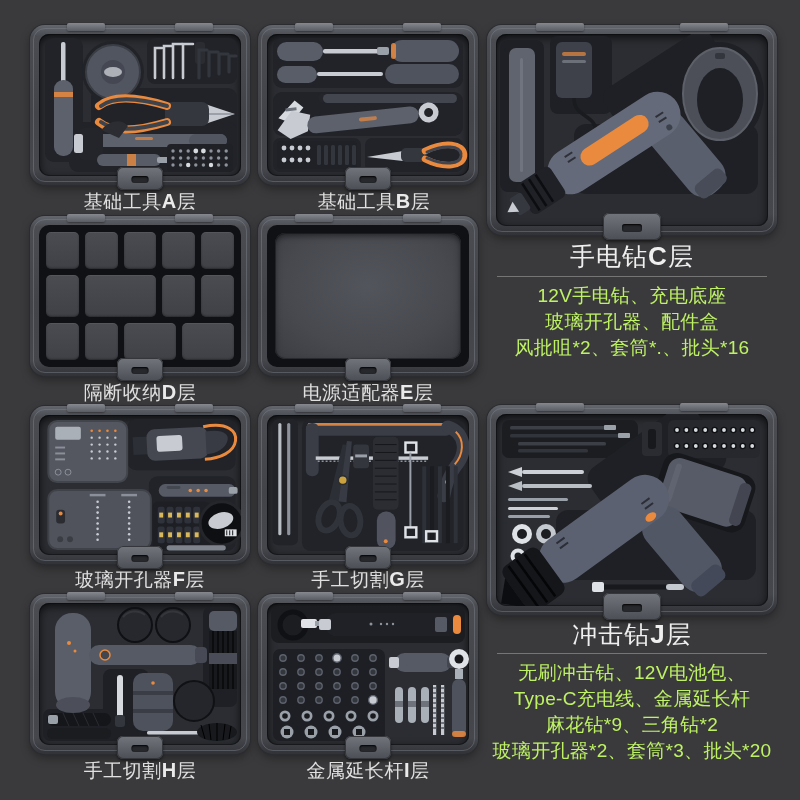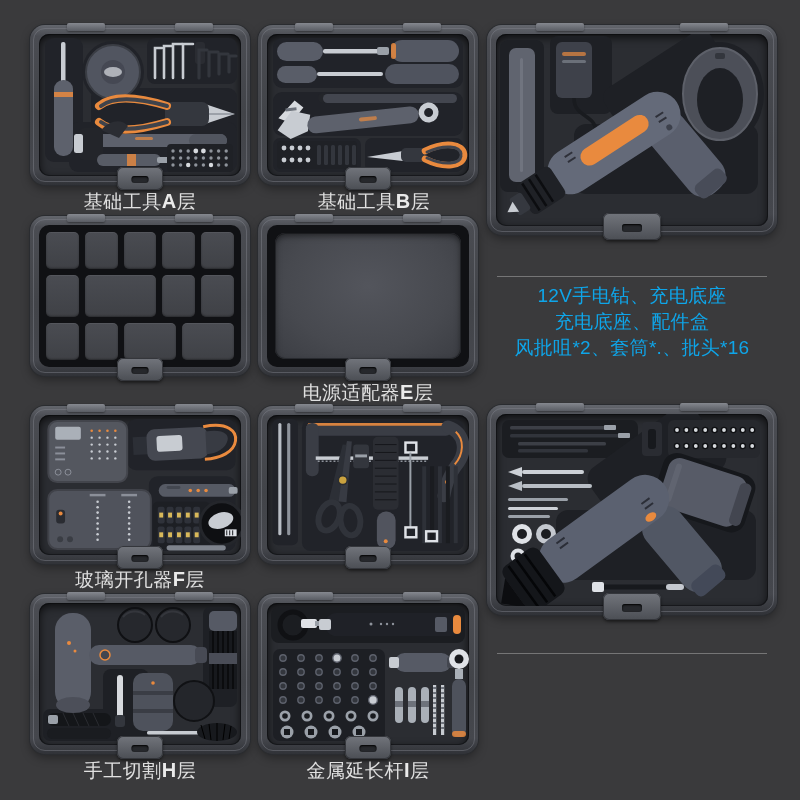--- a/index.html
+++ b/index.html
@@ -14,21 +14,21 @@
 .big .tab{width:48px}
 .latch{position:absolute;bottom:-5px;left:50%;transform:translateX(-50%);width:46px;height:23px;border-radius:6px;background:linear-gradient(180deg,#72757c,#4b4e54);box-shadow:inset 0 0 0 1px #34363b,0 2px 3px rgba(0,0,0,.45);z-index:3}
 .latch::after{content:"";position:absolute;top:9px;left:50%;transform:translateX(-50%);width:17px;height:7px;border-radius:3px;background:#26282c;box-shadow:inset 0 1px 2px #000}
 .big .latch{width:58px;height:27px}
 .big .latch::after{top:11px;width:20px;height:8px}
 .tray-label{position:absolute;width:220px;text-align:center;font-size:19px;letter-spacing:.5px;color:#e0e0e0}
 .tray-label b{font-weight:700;font-size:20px;color:#eaeaea}
 .sec-title{position:absolute;width:290px;text-align:center;font-size:25px;color:#efefef;letter-spacing:1px}
 .sec-title b{font-weight:700;font-size:26px}
 .divider{position:absolute;width:270px;height:0;border-top:1px solid #8f8f8f;opacity:.7}
-.sec-lines{position:absolute;width:300px;text-align:center;font-size:19px;line-height:26px;color:#0ea5e9;letter-spacing:.3px}
+.sec-lines{position:absolute;width:300px;text-align:center;font-size:19px;line-height:26px;color:#bef264;letter-spacing:.3px}
 .sec-lines p{margin:0}
 .grid-d{display:grid;grid-template-columns:repeat(10,1fr);grid-template-rows:1fr 1.12fr 1fr;gap:6px;padding:7px;background:#101114;box-sizing:border-box;position:absolute;inset:9px;border-radius:10px;overflow:hidden}
 .grid-d .cell{background:linear-gradient(180deg,#4a4c52,#3f4146);border-radius:5px;box-shadow:inset 0 1px 0 rgba(255,255,255,.07),inset 0 -1px 2px rgba(0,0,0,.35)}
 .c2{grid-column:span 2}.c3{grid-column:span 3}.c4{grid-column:span 4}
 .e-pan{position:absolute;inset:9px;border-radius:10px;background:#101114;overflow:hidden}
 .e-big{position:absolute;inset:8px;border-radius:10px;background:radial-gradient(ellipse at 50% 42%,#53555c 0%,#47494f 62%,#3b3d43 100%);box-shadow:inset 0 3px 6px rgba(0,0,0,.5),inset 0 0 0 1px #2c2e33}
 </style>
 </head>
 <body>
 
@@ -738,27 +738,37 @@
         </g>
       </svg>
     </div>
     <div class="tab l"></div>
     <div class="tab r"></div>
     <div class="latch"></div>
   </div>
 
   <div class="tray-label" style="left:30px;top:189px"><span>基础工具</span><b>A</b><span>层</span></div>
   <div class="tray-label" style="left:264px;top:189px"><span>基础工具</span><b>B</b><span>层</span></div>
+  <div class="tray-label" style="left:30px;top:380px"><span>隔断收纳</span><b>D</b><span>层</span></div>
   <div class="tray-label" style="left:258px;top:380px"><span>电源适配器</span><b>E</b><span>层</span></div>
   <div class="tray-label" style="left:30px;top:567px"><span>玻璃开孔器</span><b>F</b><span>层</span></div>
+  <div class="tray-label" style="left:258px;top:567px"><span>手工切割</span><b>G</b><span>层</span></div>
   <div class="tray-label" style="left:30px;top:758px"><span>手工切割</span><b>H</b><span>层</span></div>
   <div class="tray-label" style="left:258px;top:758px"><span>金属延长杆</span><b>I</b><span>层</span></div>
 
+  <div class="sec-title" style="left:487px;top:240px"><span>手电钻</span><b>C</b><span>层</span></div>
   <div class="divider" style="left:497px;top:276px"></div>
   <div class="sec-lines" style="left:482px;top:283px">
     <p>12V手电钻、充电底座</p>
-    <p>充电底座、配件盒</p>
+    <p>玻璃开孔器、配件盒</p>
     <p>风批咀*2、套筒*.、批头*16</p>
   </div>
 
+  <div class="sec-title" style="left:487px;top:618px"><span>冲击钻</span><b>J</b><span>层</span></div>
   <div class="divider" style="left:497px;top:653px"></div>
+  <div class="sec-lines" style="left:482px;top:660px">
+    <p>无刷冲击钻、12V电池包、</p>
+    <p>Type-C充电线、金属延长杆</p>
+    <p>麻花钻*9、三角钻*2</p>
+    <p>玻璃开孔器*2、套筒*3、批头*20</p>
+  </div>
 
 </div>
 
 </body></html>

